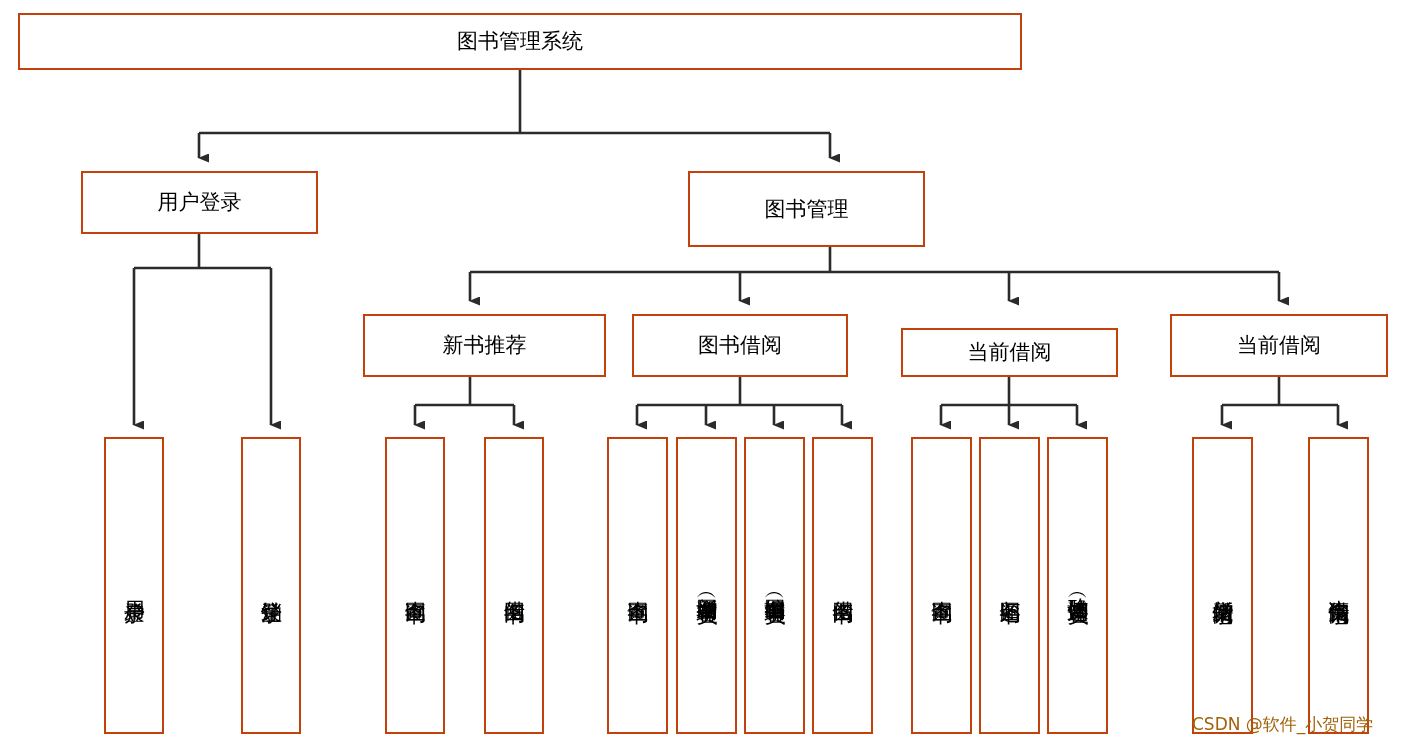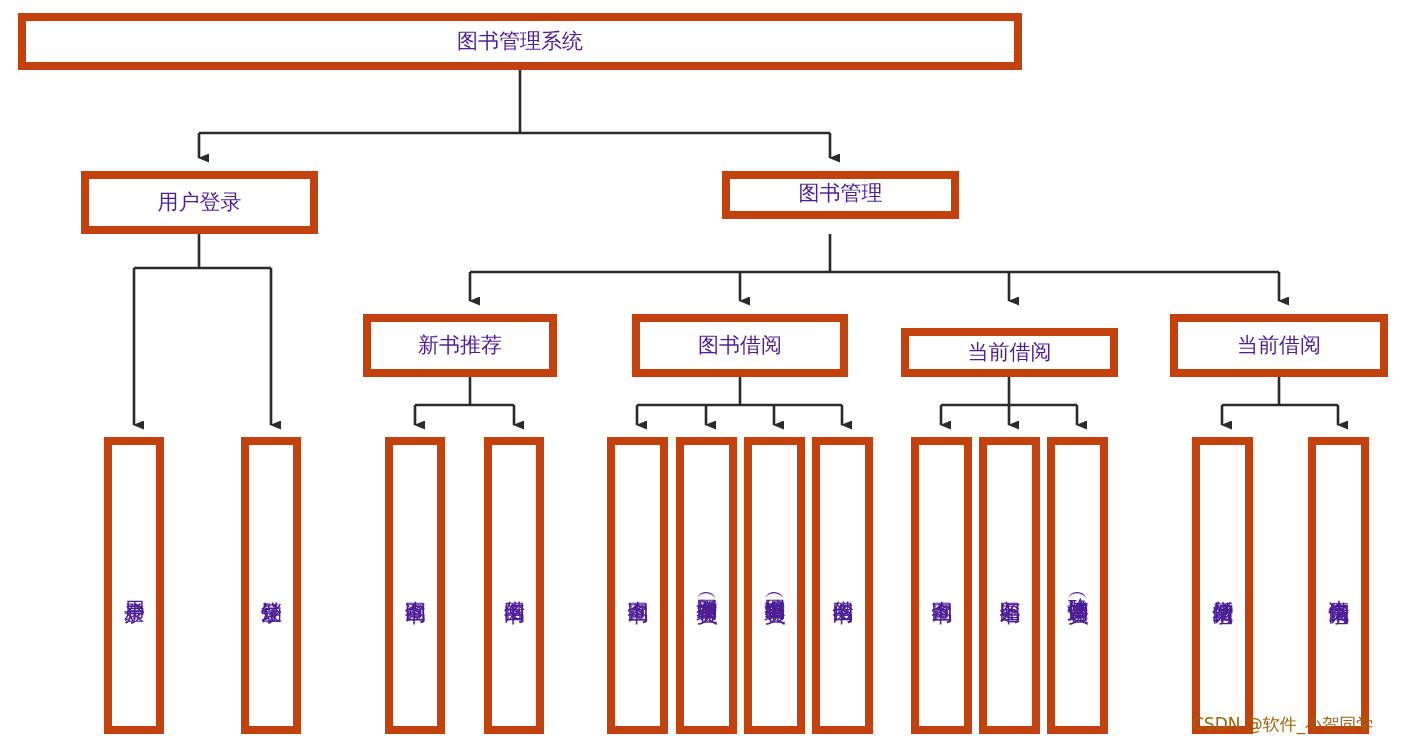--- a/index.html
+++ b/index.html
@@ -24,25 +24,25 @@
     left: 0;
     top: 0;
     width: 1405px;
     height: 747px;
     pointer-events: none;
   }
   .node {
     position: absolute;
     box-sizing: border-box;
     background: #ffffff;
-    border: 8px solid #c2410c;
+    border: 2px solid #c2410c;
     display: flex;
     align-items: center;
     justify-content: center;
-    color: #4c1d95;
+    color: #000000;
   }
   .node .label {
     display: block;
     text-align: center;
     line-height: 1.05;
     white-space: nowrap;
   }
   .node.horizontal .label {
     font-size: 21px;
   }
@@ -126,25 +126,25 @@
   </svg>
 
   <div class="node root horizontal" style="left:18px; top:13px; width:1004px; height:57px;">
     <span class="label">图书管理系统</span>
   </div>
 
   <div class="node horizontal" style="left:81px; top:171px; width:237px; height:63px;">
     <span class="label">用户登录</span>
   </div>
 
-  <div class="node horizontal" style="left:722px; top:171px; width:237px; height:48px;font-family:Liberation Mono, monospace;">
+  <div class="node horizontal" style="left:688px; top:171px; width:237px; height:76px;">
     <span class="label">图书管理</span>
   </div>
 
-  <div class="node horizontal" style="left:363px; top:314px; width:194px; height:63px;">
+  <div class="node horizontal" style="left:363px; top:314px; width:243px; height:63px;">
     <span class="label">新书推荐</span>
   </div>
 
   <div class="node horizontal" style="left:632px; top:314px; width:216px; height:63px;">
     <span class="label">图书借阅</span>
   </div>
 
   <div class="node horizontal" style="left:901px; top:328px; width:217px; height:49px;">
     <span class="label">当前借阅</span>
   </div>

